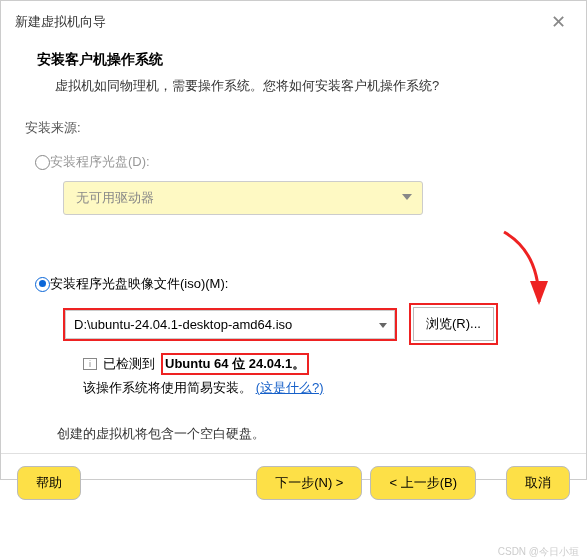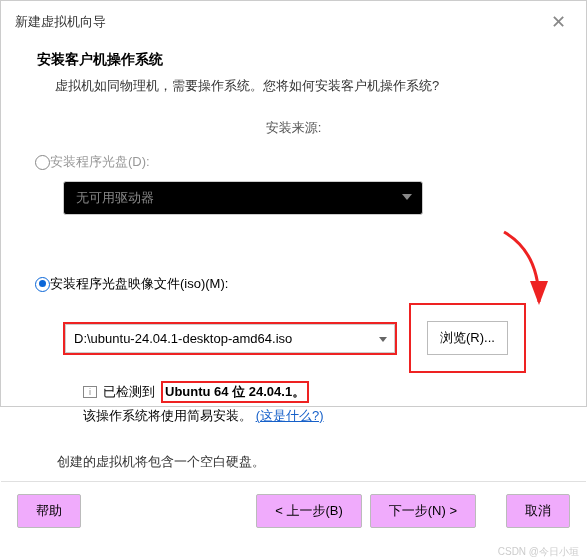--- a/index.html
+++ b/index.html
@@ -1,48 +1,48 @@
 <!DOCTYPE html>
 <html><head>
 <meta charset="utf-8">
 <style>
 * { box-sizing: border-box; margin: 0; padding: 0; }
 body { font-family: "Microsoft YaHei", "Segoe UI", sans-serif; font-size: 13px; color: #000; background: #fff; width: 587px; height: 560px; overflow: hidden; position: relative; }
-.dialog { border: 1px solid #ccc; width: 587px; height: 407px; display: flex; flex-direction: column; }
+.dialog { border: 1px solid #ccc; width: 587px; height: 480px; display: flex; flex-direction: column; }
 .titlebar { display: flex; align-items: center; justify-content: space-between; padding: 10px 14px; }
 .titlebar .title { color: #333; font-size: 13px; }
 .close { color: #888; font-size: 18px; cursor: pointer; padding: 0 6px; }
 .header { padding: 8px 36px 14px 36px; }
 .header .h1 { font-weight: bold; font-size: 14px; margin-bottom: 8px; }
 .header .sub { font-size: 13px; color: #333; padding-left: 18px; }
 .body { padding: 10px 24px 10px 24px; flex: 1; }
-.sectlabel { color: #555; margin-bottom: 16px; text-align: center; }
+.sectlabel { color: #555; margin-bottom: 16px; }
 .radio-row { display: flex; align-items: center; margin-bottom: 10px; }
 .radio { width: 15px; height: 15px; border: 1.5px solid #888; border-radius: 50%; display: inline-block; position: relative; }
 .radio.checked { border-color: #0a66d8; }
 .radio.checked::after { content: ""; position: absolute; width: 7px; height: 7px; background: #0a66d8; border-radius: 50%; top: 2.5px; left: 2.5px; }
 .gray { color: #999; }
-.select { border: 1px solid #ccc; border-radius: 3px; background: #000000; padding: 7px 30px 7px 12px; width: 360px; margin-left: 28px; color: #888; position: relative; }
+.select { border: 1px solid #ccc; border-radius: 3px; background: #fef9c3; padding: 7px 30px 7px 12px; width: 360px; margin-left: 28px; color: #888; position: relative; }
 .select::after { content: ""; position: absolute; right: 10px; top: 12px; border-left: 5px solid transparent; border-right: 5px solid transparent; border-top: 6px solid #888; }
 .iso-row { display: flex; align-items: center; gap: 12px; margin-left: 28px; }
 .iso-box { border: 2.5px solid #e22; padding: 0; }
 .iso-input { border: 1px solid #ccc; padding: 6px 8px; width: 330px; font-size: 13px; font-family: inherit; position: relative; }
 .iso-input-wrap { position: relative; display: inline-block; }
 .iso-input-wrap::after { content: ""; position: absolute; right: 8px; top: 13px; border-left: 4px solid transparent; border-right: 4px solid transparent; border-top: 5px solid #666; }
-.browse-wrap { border: 2.5px solid #e22; padding: 16px; }
+.browse-wrap { border: 2.5px solid #e22; padding: 2px; }
 .browse { border: 1px solid #bbb; background: #fff; padding: 7px 12px; font-size: 13px; cursor: pointer; font-family: inherit; }
 .detect { margin-left: 48px; margin-top: 8px; font-size: 13px; display: flex; align-items: center; gap: 6px; flex-wrap: wrap; }
 .info-icon { display: inline-block; width: 14px; height: 12px; border: 1px solid #888; color: #888; font-size: 9px; text-align: center; line-height: 11px; }
 .hlbox { border: 2px solid #e22; padding: 0 2px; font-weight: bold; }
 .hint { margin-left: 48px; margin-top: 4px; }
 .link { color: #1660c9; text-decoration: underline; cursor: pointer; }
 .mini { margin-left: 22px; margin-top: 8px; color: #333; }
 .arrow { position: absolute; }
 .footer { border-top: 1px solid #e0e0e0; padding: 12px 16px; display: flex; gap: 8px; align-items: center; }
-.btn { border: 1px solid #bbb; background: #f0abfc; padding: 7px 18px; font-size: 13px; cursor: pointer; border-radius: 2px; font-family: inherit; }
+.btn { border: 1px solid #bbb; background: #fde047; padding: 7px 18px; font-size: 13px; cursor: pointer; border-radius: 8px; font-family: inherit; }
 .spacer { flex: 1; }
 .watermark { position: absolute; right: 8px; bottom: 1px; font-size: 10px; color: #ccc; }
 .block { position: relative; }
 </style>
 </head>
 <body>
 
 <div class="dialog">
   <div class="titlebar">
     <span class="title">新建虚拟机向导</span>
@@ -94,19 +94,19 @@
     </div>
 
     <div class="block" style="margin-left:10px;">
       <div class="mini">创建的虚拟机将包含一个空白硬盘。</div>
     </div>
   </div>
 
   <div class="footer">
     <button class="btn">帮助</button>
     <div class="spacer"></div>
+    <button class="btn">下一步(N) &gt;</button>
     <button class="btn">&lt; 上一步(B)</button>
-    <button class="btn">下一步(N) &gt;</button>
     <div style="width:14px"></div>
     <button class="btn">取消</button>
   </div>
 </div>
 <div class="watermark">CSDN @今日小垣</div>
 
 </body></html>

